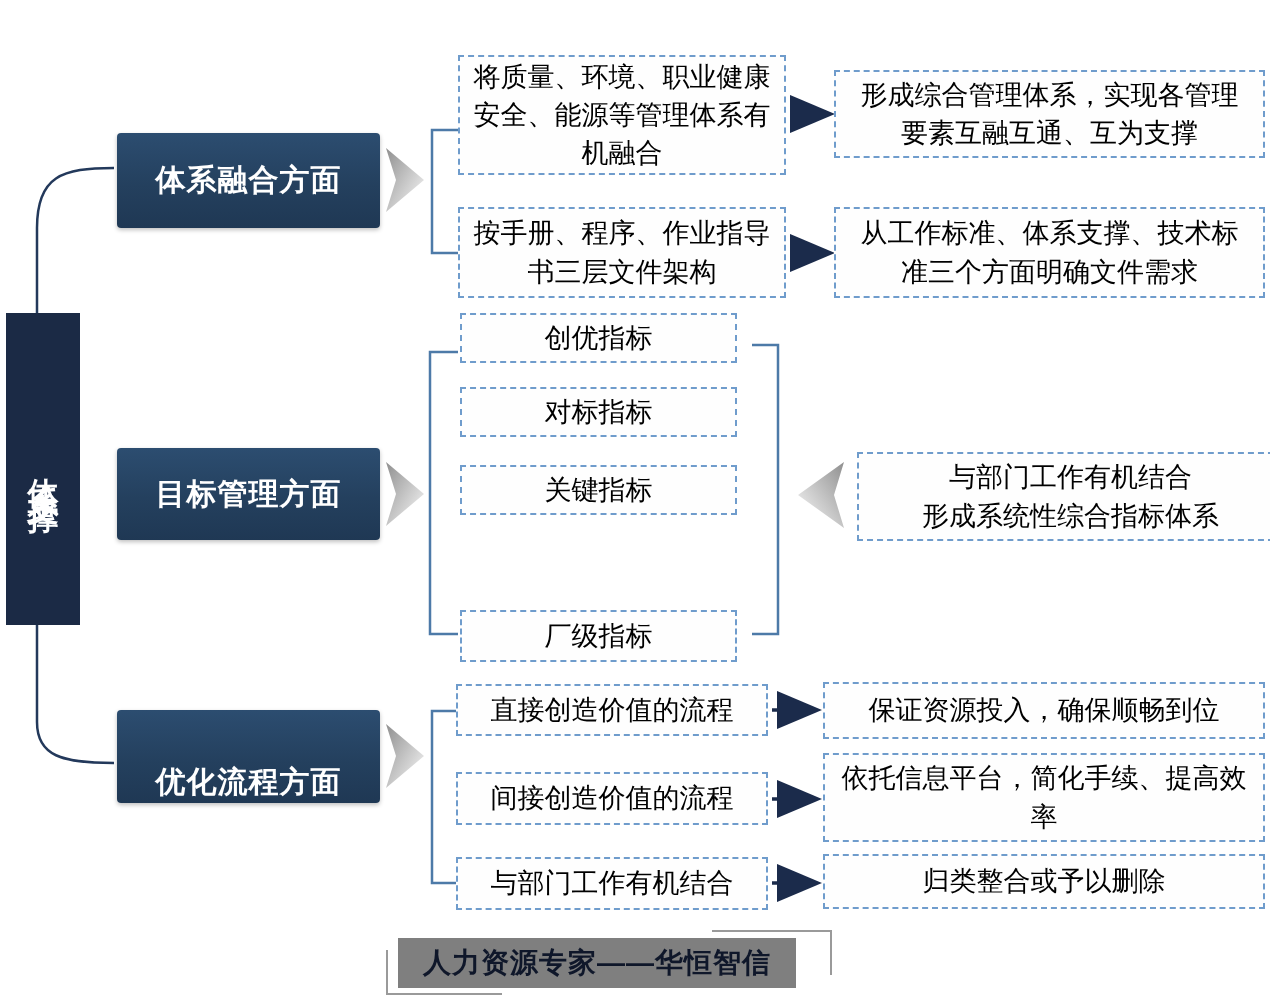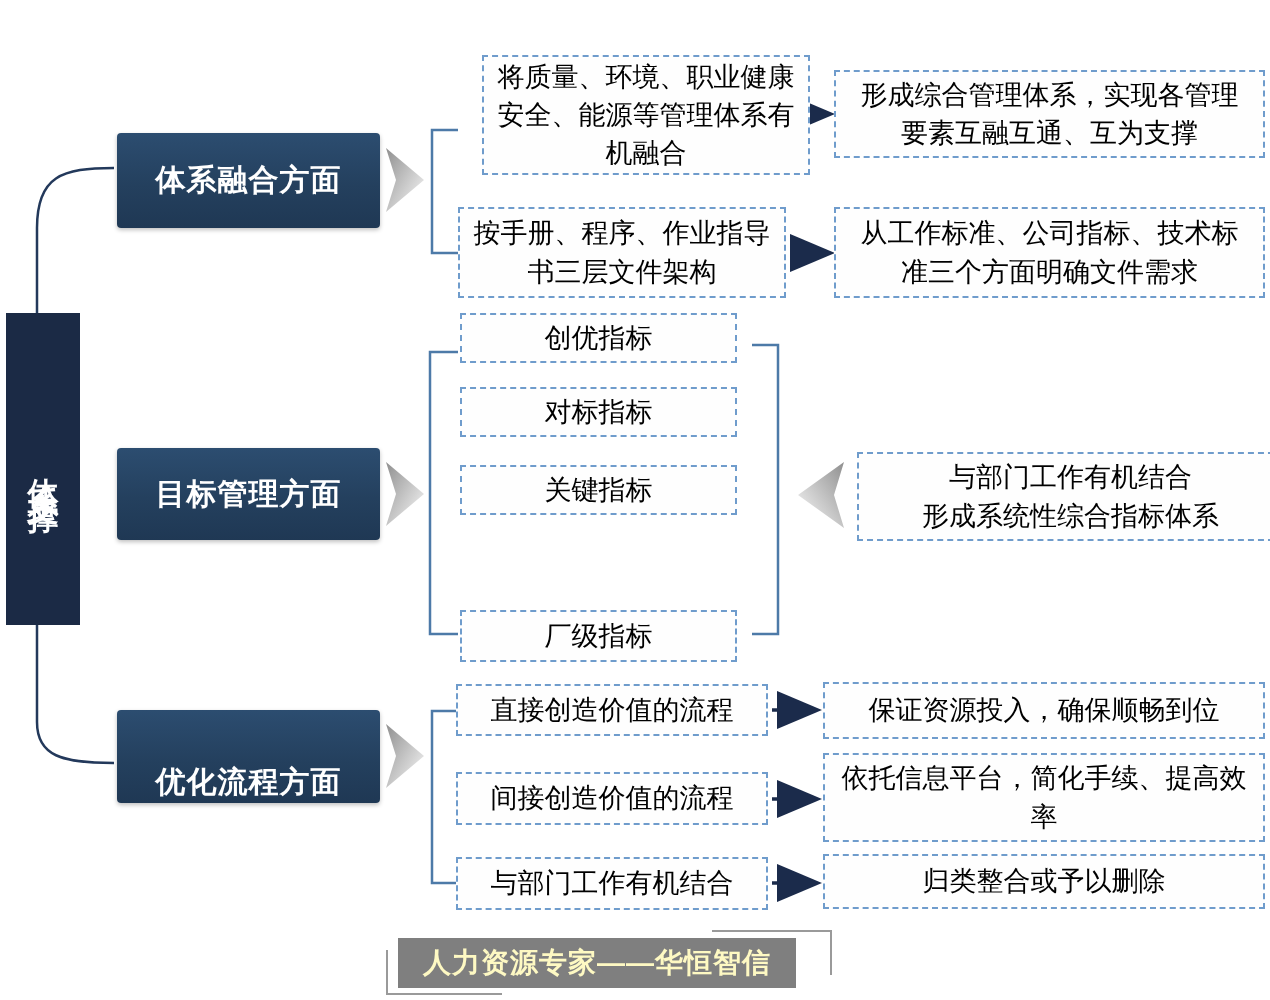--- a/index.html
+++ b/index.html
@@ -26,21 +26,21 @@
     box-shadow:0 2px 4px rgba(0,0,0,0.25);
   }
   .chev{position:absolute;z-index:1;}
   .dashed{
     position:absolute;border:2px dashed #6f9ccc;background:#fefefe;
     display:flex;align-items:center;justify-content:center;text-align:center;
     color:#000000;font-size:27px;line-height:1.42;padding:4px 12px;z-index:2;
   }
   .banner{
     position:absolute;left:398px;top:938px;width:398px;height:50px;
-    background:#7f7f7f;color:#fef9c3;display:flex;align-items:center;justify-content:center;
+    background:#7f7f7f;color:#0f172a;display:flex;align-items:center;justify-content:center;
     font-size:28px;font-weight:bold;letter-spacing:1px;z-index:3;
   }
   .deco-tr{
     position:absolute;left:712px;top:930px;width:120px;height:45px;
     border-top:2px solid #9a9a9a;border-right:2px solid #9a9a9a;z-index:1;
   }
   .deco-bl{
     position:absolute;left:386px;top:950px;width:116px;height:45px;
     border-bottom:2px solid #9a9a9a;border-left:2px solid #9a9a9a;z-index:1;
   }
@@ -100,24 +100,24 @@
   <svg class="chev" style="left:386px;top:462px;" width="38" height="64" viewBox="0 0 38 64">
     <polygon points="0,0 38,32 0,64 10,32" fill="url(#gchevR)"></polygon>
   </svg>
   <svg class="chev" style="left:386px;top:724px;" width="38" height="64" viewBox="0 0 38 64">
     <polygon points="0,0 38,32 0,64 10,32" fill="url(#gchevR)"></polygon>
   </svg>
   <svg class="chev" style="left:798px;top:462px;" width="46" height="66" viewBox="0 0 46 66">
     <polygon points="46,0 0,33 46,66 36,33" fill="url(#gchevL)"></polygon>
   </svg>
 
-  <div class="dashed" style="left:482px;top:55px;width:328px;height:120px;">将质量、环境、职业健康安全、能源等管理体系有机融合</div>
+  <div class="dashed" style="left:458px;top:55px;width:328px;height:120px;">将质量、环境、职业健康安全、能源等管理体系有机融合</div>
   <div class="dashed" style="left:834px;top:70px;width:431px;height:88px;">形成综合管理体系，实现各管理要素互融互通、互为支撑</div>
   <div class="dashed" style="left:458px;top:207px;width:328px;height:91px;">按手册、程序、作业指导书三层文件架构</div>
-  <div class="dashed" style="left:834px;top:207px;width:431px;height:91px;">从工作标准、公司指标、技术标准三个方面明确文件需求</div>
+  <div class="dashed" style="left:834px;top:207px;width:431px;height:91px;">从工作标准、体系支撑、技术标准三个方面明确文件需求</div>
 
   <div class="dashed" style="left:460px;top:313px;width:277px;height:50px;">创优指标</div>
   <div class="dashed" style="left:460px;top:465px;width:277px;height:50px;">关键指标</div>
   <div class="dashed" style="left:460px;top:387px;width:277px;height:50px;">对标指标</div>
   <div class="dashed" style="left:460px;top:610px;width:277px;height:52px;">厂级指标</div>
 
   <div class="dashed" style="left:838px;top:452px;width:427px;height:89px;flex-direction:column;margin-left:19px;">
     <span>与部门工作有机结合</span>
     <span>形成系统性综合指标体系</span>
   </div>

